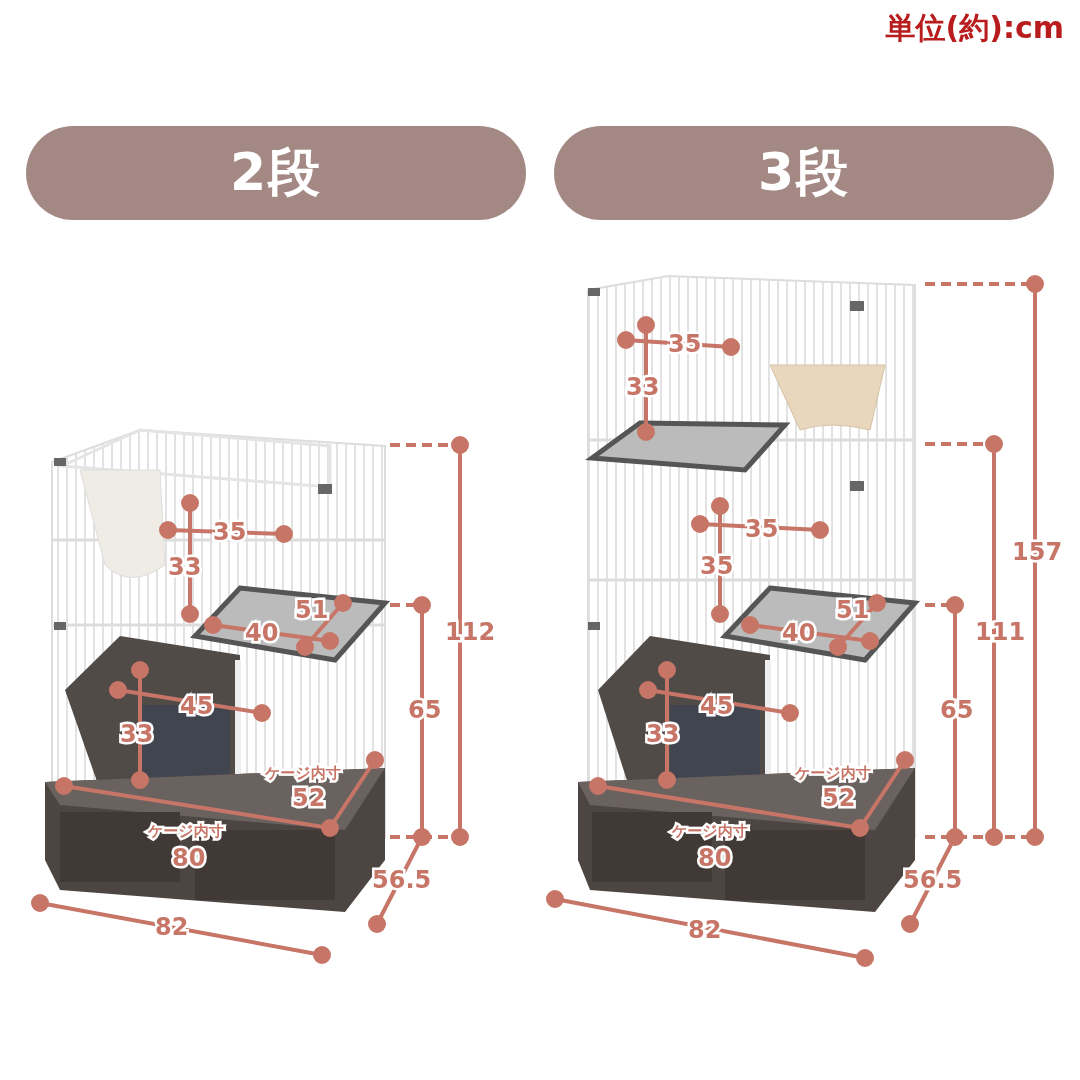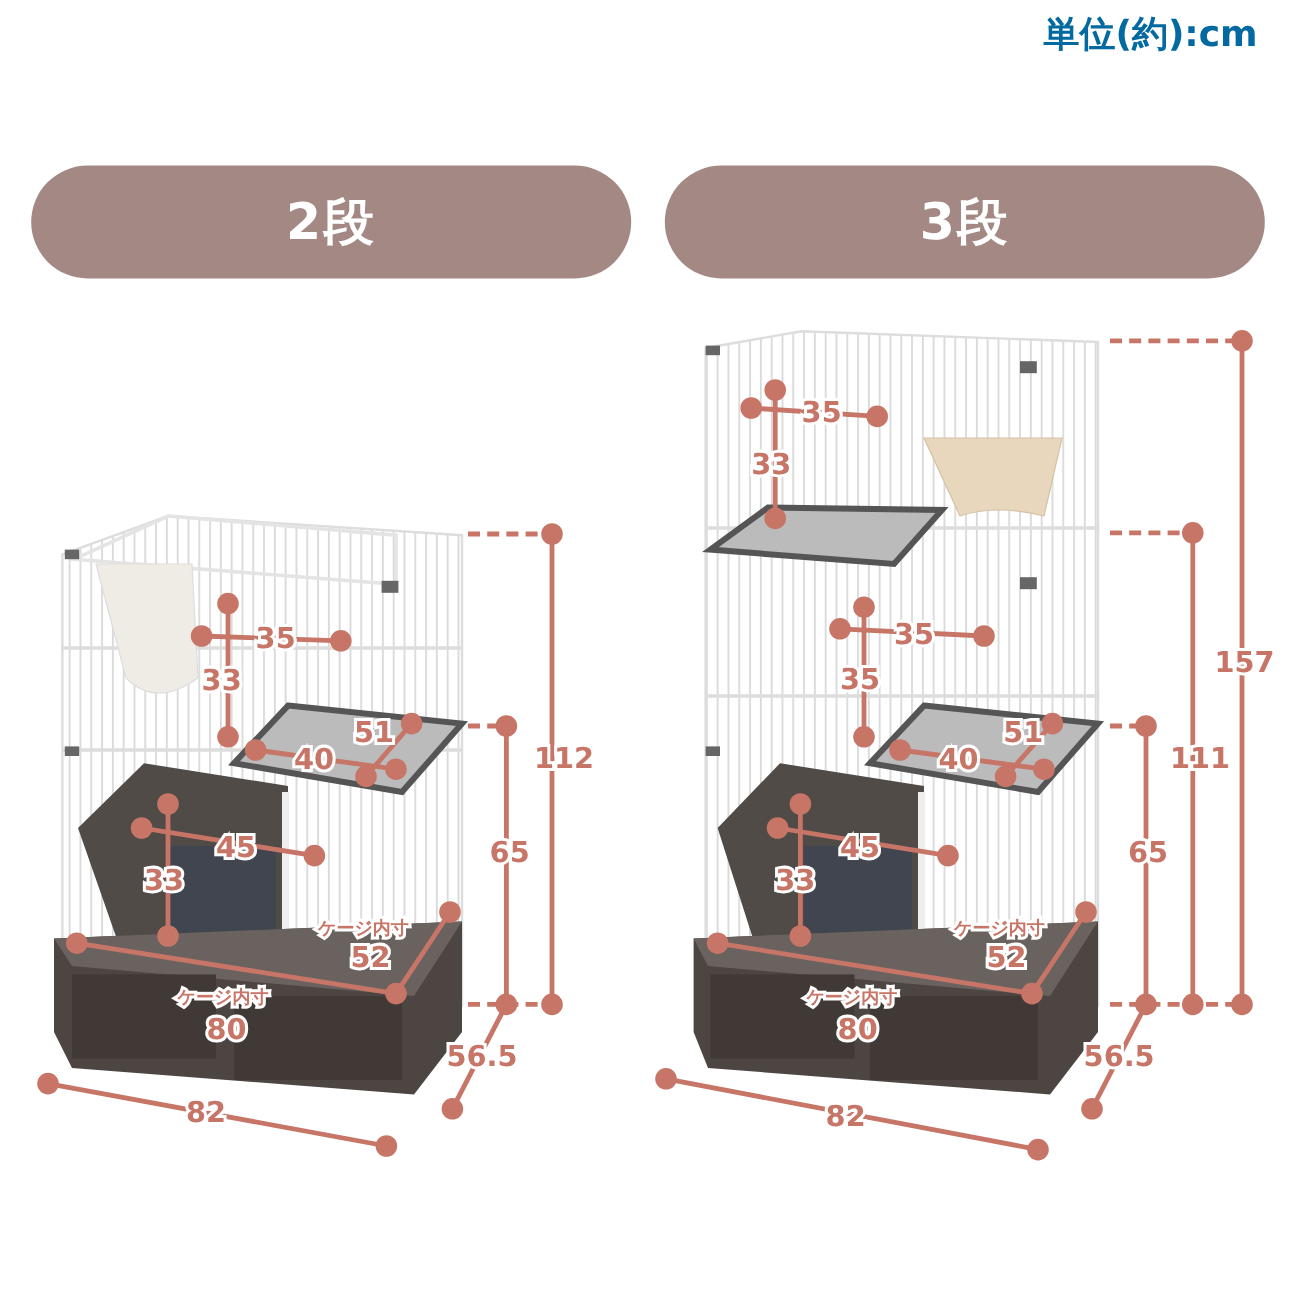--- a/index.html
+++ b/index.html
@@ -1,18 +1,18 @@
 <!DOCTYPE html>
 <html><head>
 <meta charset="utf-8">
 <style>
   html,body{margin:0;padding:0;background:#fff;}
   body{width:1080px;height:1080px;position:relative;overflow:hidden;font-family:"DejaVu Sans","Liberation Sans",sans-serif;}
-  .unit{position:absolute;right:32px;top:8px;font-size:30px;font-weight:bold;color:#0369a1;}
-  .pill{position:absolute;top:138px;height:94px;border-radius:47px;background:#a38883;color:#fff;font-size:42px;font-weight:bold;display:flex;align-items:center;justify-content:center;letter-spacing:2px;}
+  .unit{position:absolute;right:16px;top:8px;font-size:30px;font-weight:bold;color:#b91c1c;}
+  .pill{position:absolute;top:126px;height:94px;border-radius:47px;background:#a38883;color:#fff;font-size:52px;font-weight:bold;display:flex;align-items:center;justify-content:center;letter-spacing:2px;}
   .pill.l{left:26px;width:500px;}
   .pill.r{left:554px;width:500px;}
   svg{position:absolute;left:0;top:0;}
   .dim{font-family:"DejaVu Sans",sans-serif;font-size:24px;fill:#c77567;stroke:#fff;stroke-width:5px;paint-order:stroke;font-weight:bold;}
   .dim.sm{font-size:15px;}
 </style>
 </head>
 <body>
 
 <div class="unit">単位(約):cm</div>

